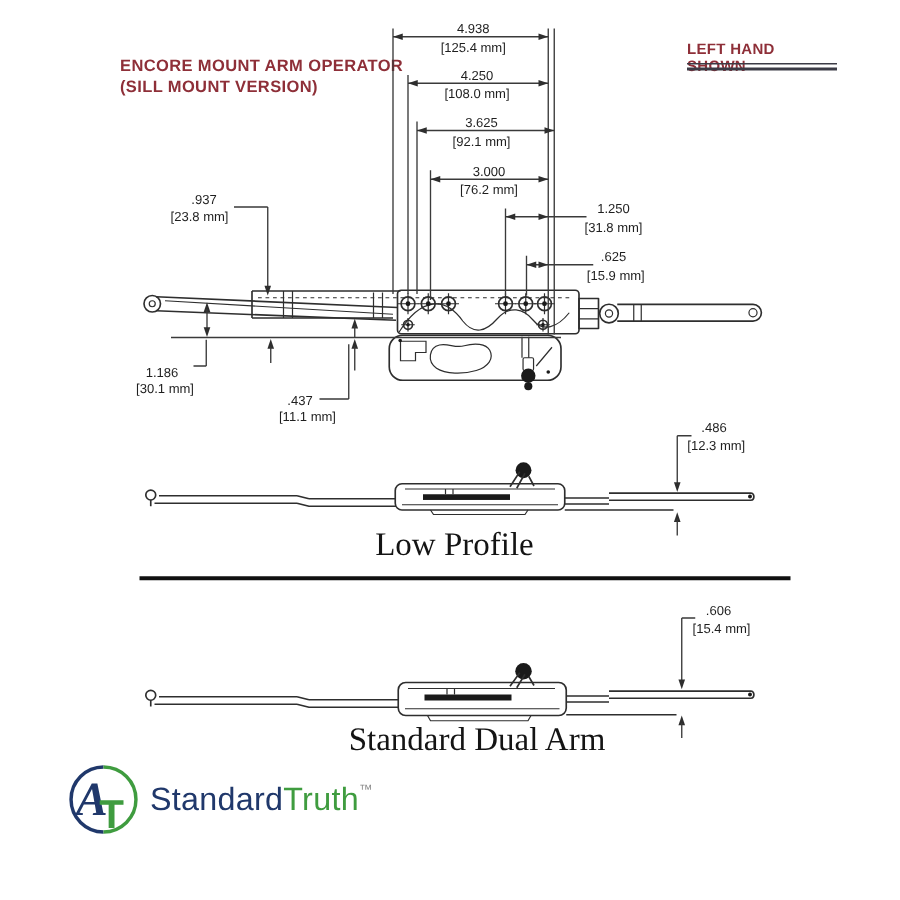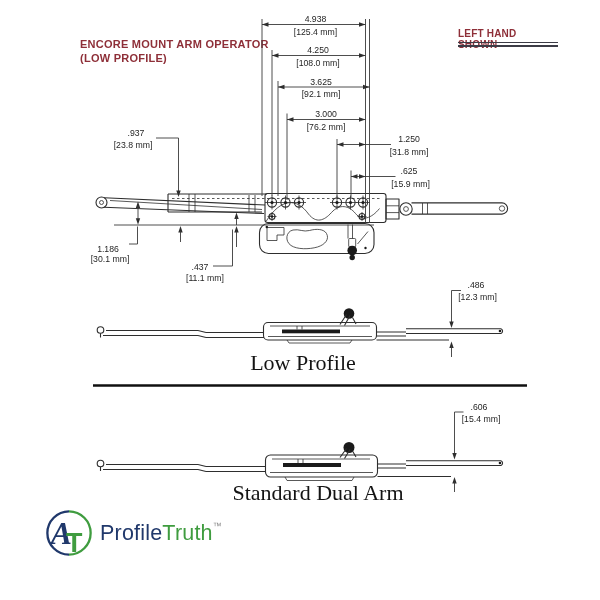--- a/index.html
+++ b/index.html
@@ -31,21 +31,21 @@
   .lt-t{color:#3f9c3f;font-weight:normal;}
   .lt-tm{color:#8a8a8a;font-size:9px;vertical-align:top;line-height:10px;}
 </style>
 </head>
 <body>
 
 <div id="stage">
 
   <div class="title">
     <span>ENCORE MOUNT ARM OPERATOR</span>
-    <span>(LOW PROFILE)</span>
+    <span>(SILL MOUNT VERSION)</span>
   </div>
 
   <div class="hand">LEFT HAND SHOWN</div>
   <div class="hand-u" style="top:41.5px"></div>
   <div class="hand-u" style="top:45px"></div>
 
   <svg id="drawing" width="600" height="600" viewBox="0 0 600 600">
 
     <g>
 
@@ -230,17 +230,17 @@
   </svg>
 
   <div class="logo">
     <svg width="50" height="50" viewBox="0 0 52 52">
       <path d="M 26,3.5 A 22.5,22.5 0 0 0 26,48.5" fill="none" stroke="#20386b" stroke-width="2.4"></path>
       <path d="M 26,48.5 A 22.5,22.5 0 0 0 26,3.5" fill="none" stroke="#3f9c3f" stroke-width="2.4"></path>
       <text x="7" y="37" font-family="Liberation Serif, serif" font-style="italic" font-weight="bold" font-size="33" fill="#20386b">A</text>
       <text x="23" y="46" font-family="Liberation Sans, sans-serif" font-weight="bold" font-size="28" fill="#3f9c3f">T</text>
     </svg>
     <div class="logo-text">
-      <span class="lt-a">Profile</span><span class="lt-t">Truth</span><span class="lt-tm">™</span>
+      <span class="lt-a">Standard</span><span class="lt-t">Truth</span><span class="lt-tm">™</span>
     </div>
   </div>
 
 </div>
 
 </body></html>

